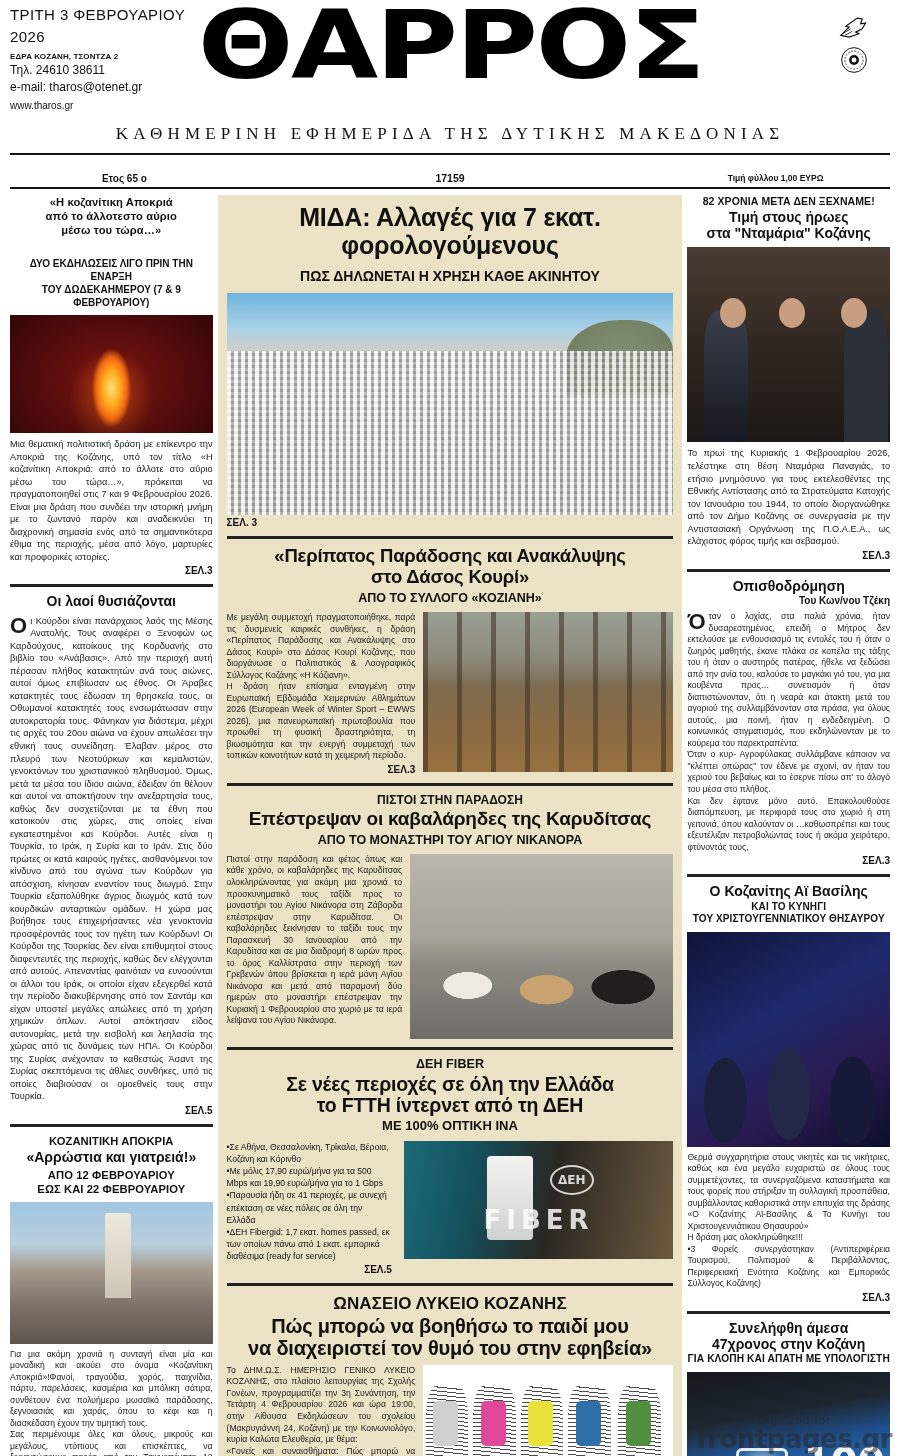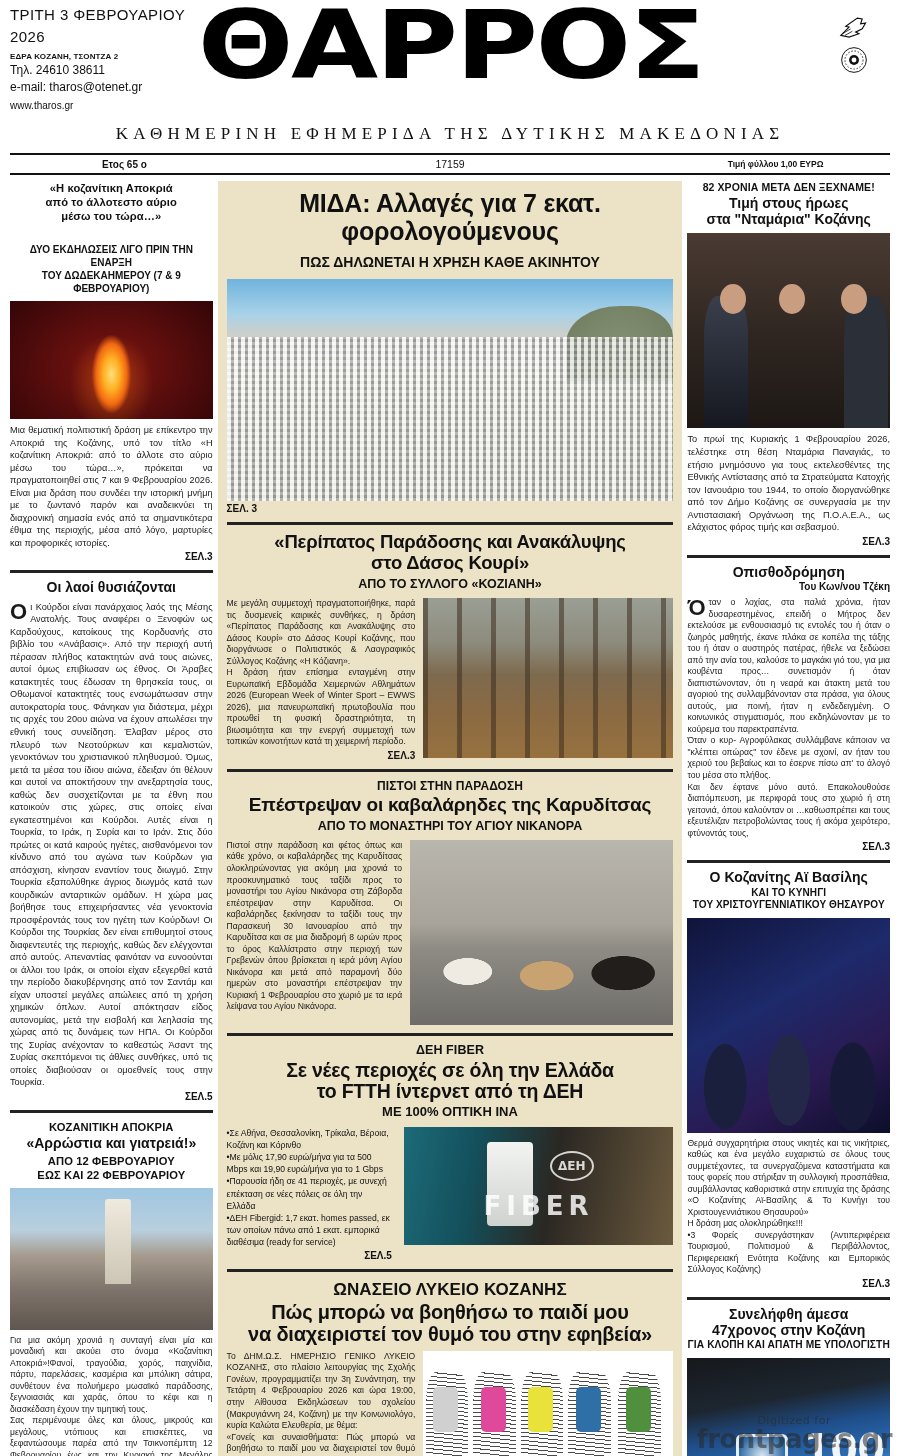--- a/index.html
+++ b/index.html
@@ -50,25 +50,25 @@
     font-family: "Liberation Serif", serif;
     font-size: 17px;
     letter-spacing: 5.2px;
     margin-top: 4px;
     color: #111;
   }
 
   .rule-top { border-top: 2px solid #111; margin: 9px 4px 0; }
   .meta-row {
     display: flex; align-items: center;
-    padding: 3px 4px 3px;
+    padding: 17px 4px 3px;
     font-size: 9.5px;
   }
   .meta-a { flex: 0 0 26%; text-align: center; font-weight: bold; font-size: 10px; }
-  .meta-b { flex: 1; text-align: center; font-weight: normal; font-size: 10.5px; }
+  .meta-b { flex: 1; text-align: center; font-weight: bold; font-size: 10.5px; }
   .meta-c { flex: 0 0 26%; text-align: center; font-weight: bold; font-size: 8.5px; }
   .rule-bot { border-top: 2px solid #111; margin: 0 4px 6px; }
 
   
   .cols { display: flex; gap: 5px; padding: 0 4px; }
   .col-left  { width: 204px; }
   .col-mid   { width: 468px; background: #ece2c6; padding: 8px 9px 6px; }
   .col-right { width: 204px; }
 
   

